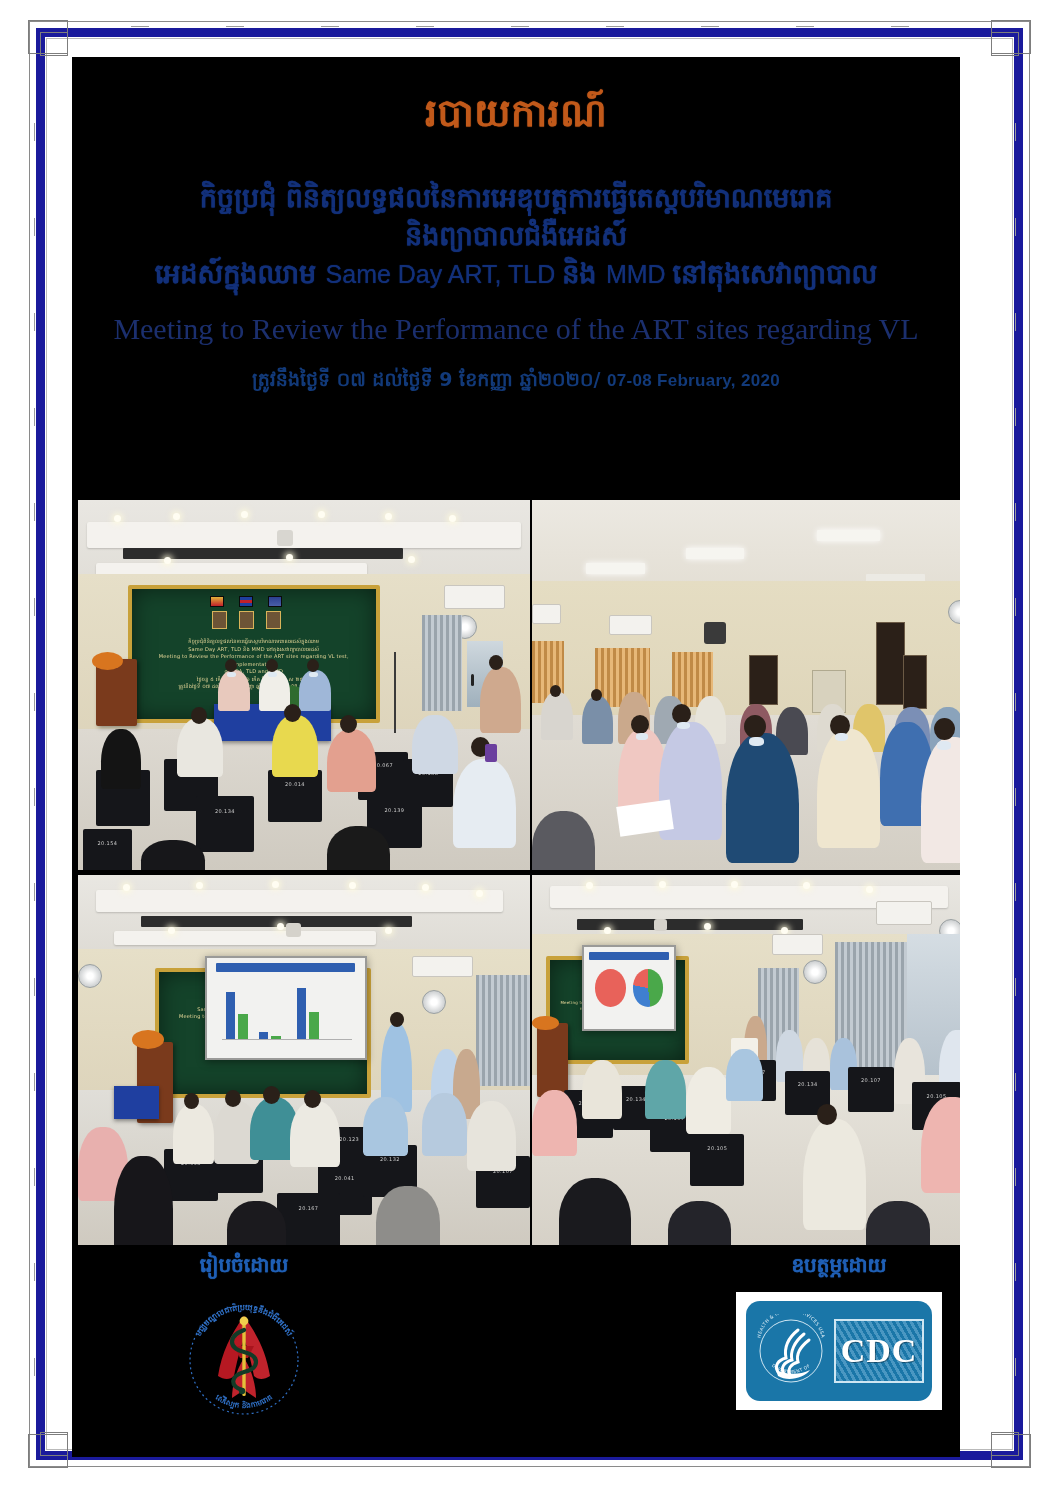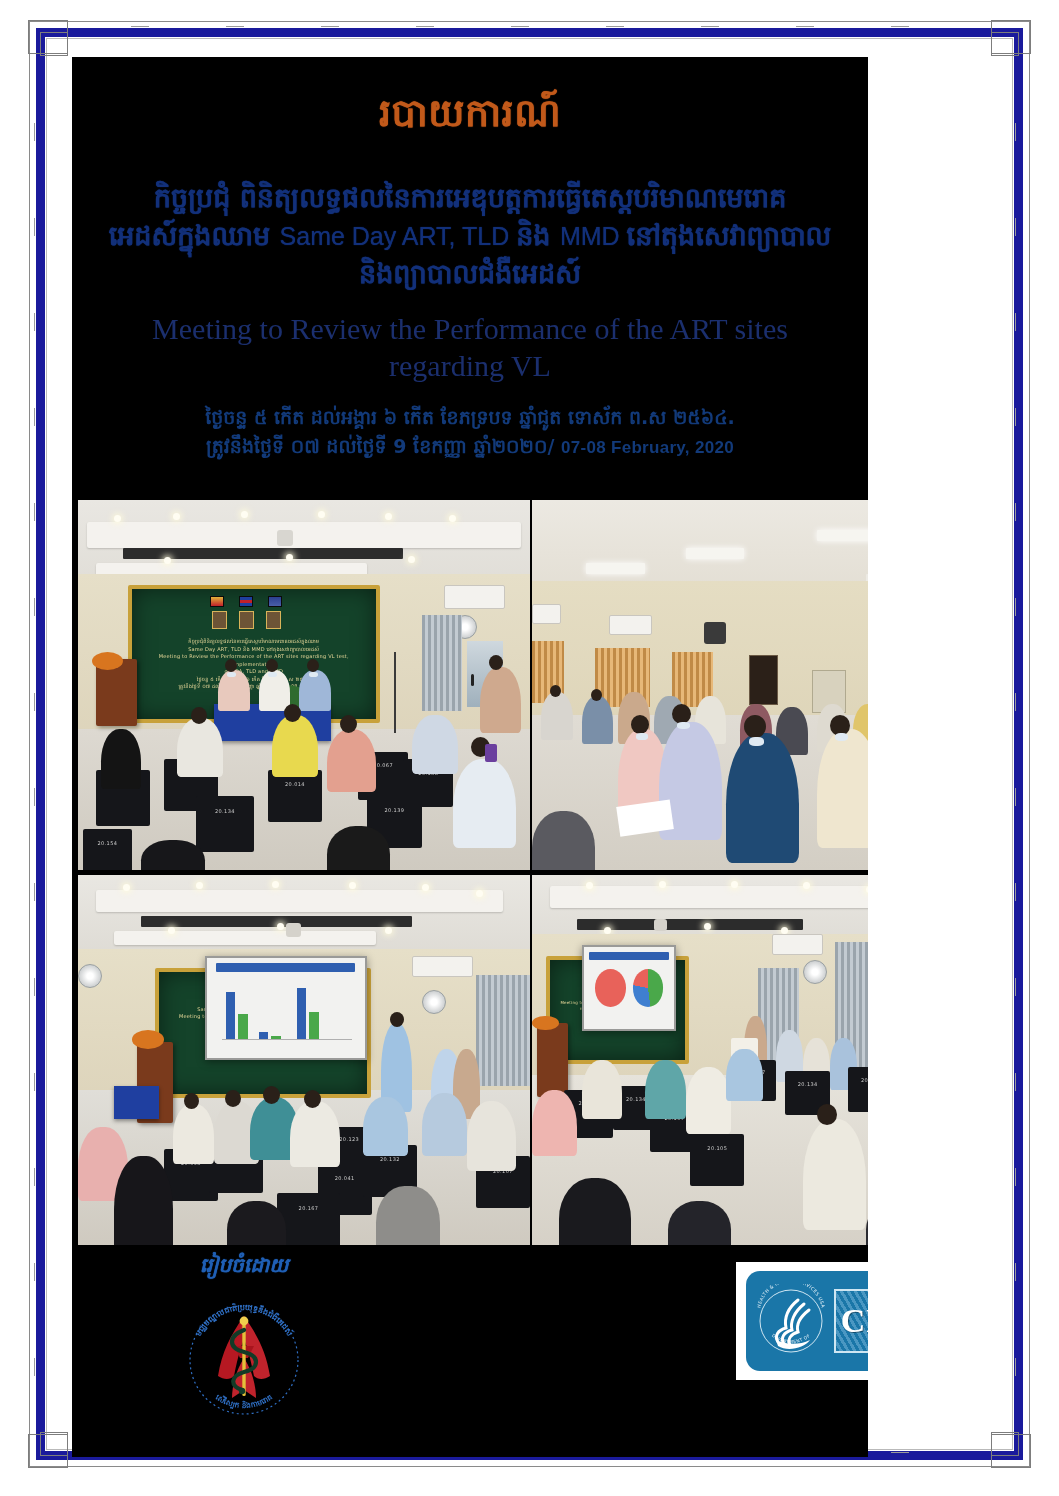--- a/index.html
+++ b/index.html
@@ -40,21 +40,21 @@
   .corner2.br{right:40px;bottom:40px;}
 
   
   .ticks{position:absolute;inset:0;pointer-events:none;}
   .tick{position:absolute;background:#9a9a9a;}
   .tick.h{height:1px;width:18px;}
   .tick.v{width:1px;height:18px;}
 
   
   .poster{
-    position:absolute;left:72px;top:57px;width:796px;height:1400px;
+    position:absolute;left:72px;top:57px;width:888px;height:1400px;
     background:#000000;box-sizing:border-box;overflow:hidden;
   }
 
   
   .kh-report{
     color:#C1591A;
     font-weight:bold;
     font-size:38px;
     text-align:center;
     letter-spacing:.5px;
@@ -132,21 +132,21 @@
   .chair{position:absolute;background:#15161a;border-radius:2px;}
   .chair .plate{position:absolute;left:12%;right:12%;top:22%;color:#cfcfcf;
     font-size:5px;text-align:center;line-height:1.25;letter-spacing:.4px;}
   .person{position:absolute;border-radius:45% 45% 8% 8%/55% 55% 8% 8%;}
   .head{position:absolute;border-radius:50%;background:#2a2019;}
   .mask{position:absolute;background:#dfe9f2;border-radius:40%;}
 
   
   .credits{position:absolute;left:0;top:1195px;width:914px;height:200px;}
   .credit{position:absolute;text-align:center;}
-  .credit .lbl{color:#1f5fb5;font-weight:bold;font-size:20px;text-shadow:0 0 1px #1f5fb5;font-style:italic;}
+  .credit .lbl{color:#1f5fb5;font-weight:bold;font-size:20px;text-shadow:0 0 1px #1f5fb5;}
   .credit.left{left:62px;top:0;width:220px;}
   .credit.right{left:652px;top:0;width:230px;}
 
   
   .nchads{position:relative;width:132px;height:132px;margin:12px auto 0;}
 
   
   .cdc-box{width:206px;height:118px;background:#ffffff;margin:10px auto 0;
     display:flex;align-items:center;justify-content:center;}
   .cdc-inner{width:186px;height:100px;background:#1a76a8;border-radius:14px;
@@ -225,30 +225,29 @@
       <div class="tick v" style="top: 1358px; left: 34px;"></div>
       <div class="tick v" style="top: 1358px; left: 1015px;"></div>
     </div>
 
   <div class="poster">
 
     <div class="kh-report">របាយការណ៍</div>
 
     <div class="kh-title">
       <div>កិច្ចប្រជុំ ពិនិត្យលទ្ធផលនៃការអេឌុបត្តការធ្វើតេស្តបរិមាណមេរោគ</div>
+      <div>និងព្យាបាលជំងឺអេដស៍</div>
       <div><span>អេដស៍ក្នុងឈាម </span><span class="lat">Same Day ART, TLD </span><span>និង </span><span class="lat">MMD </span><span>នៅតុងសេវាព្យាបាល</span></div>
-      <div>និងព្យាបាលជំងឺអេដស៍</div>
     </div>
 
     <div class="en-title">
       <div>Meeting to Review the Performance of the ART sites regarding VL</div>
     </div>
 
     <div class="kh-date">
-      <div>ថ្ងៃចន្ទ ៥ កើត ដល់អង្គារ ៦ កើត ខែភទ្របទ ឆ្នាំជូត ទោស័ក ព.ស ២៥៦៤.</div>
       <div><span>ត្រូវនឹងថ្ងៃទី ០៧ ដល់ថ្ងៃទី 9 ខែកញ្ញា ឆ្នាំ២០២០/ </span><span class="lat">07-08 February, 2020</span></div>
     </div>
 
     <div class="photo-grid">
 
       <div class="photo">
         <div class="ceiling" style="height:34%;"></div>
         <div class="ceil-beam" style="left:2%;top:6%;width:96%;height:7%;"></div>
         <div class="ceil-slot" style="left:10%;top:13%;width:62%;height:3%;"></div>
         <div class="ceil-beam" style="left:4%;top:17%;width:60%;height:5%;"></div>
@@ -607,20 +606,21 @@
             <rect x="64.3" y="28" width="3.4" height="74" rx="1.6" fill="#e4c03a"></rect>
             <circle cx="66" cy="27" r="4.4" fill="#f0cf4d"></circle>
 
             <path d="M66 36 C 50 42 50 54 66 58 C 82 62 82 74 66 78 C 52 82 52 92 64 96" fill="none" stroke="#123b27" stroke-width="4.2" stroke-linecap="round"></path>
             <circle cx="64" cy="97" r="3.2" fill="#123b27"></circle>
           </svg>
         </div>
       </div>
 
       <div class="credit right">
+        <div class="lbl">ឧបត្ថម្ភដោយ</div>
         <div class="cdc-box">
           <div class="cdc-inner">
             <div class="hhs">
               <svg viewBox="0 0 74 74" width="74" height="74" aria-hidden="true">
                 <defs>
                   <path id="hhsArc" d="M 8,40 A 31,31 0 1 1 66,40"></path>
                   <path id="hhsArc2" d="M 9,40 A 30,30 0 0 0 65,40"></path>
                 </defs>
                 <circle cx="37" cy="37" r="31" fill="none" stroke="#cfe6f2" stroke-width="1"></circle>
                 <text font-size="4.6" fill="#e8f4fa" letter-spacing="0.4">

